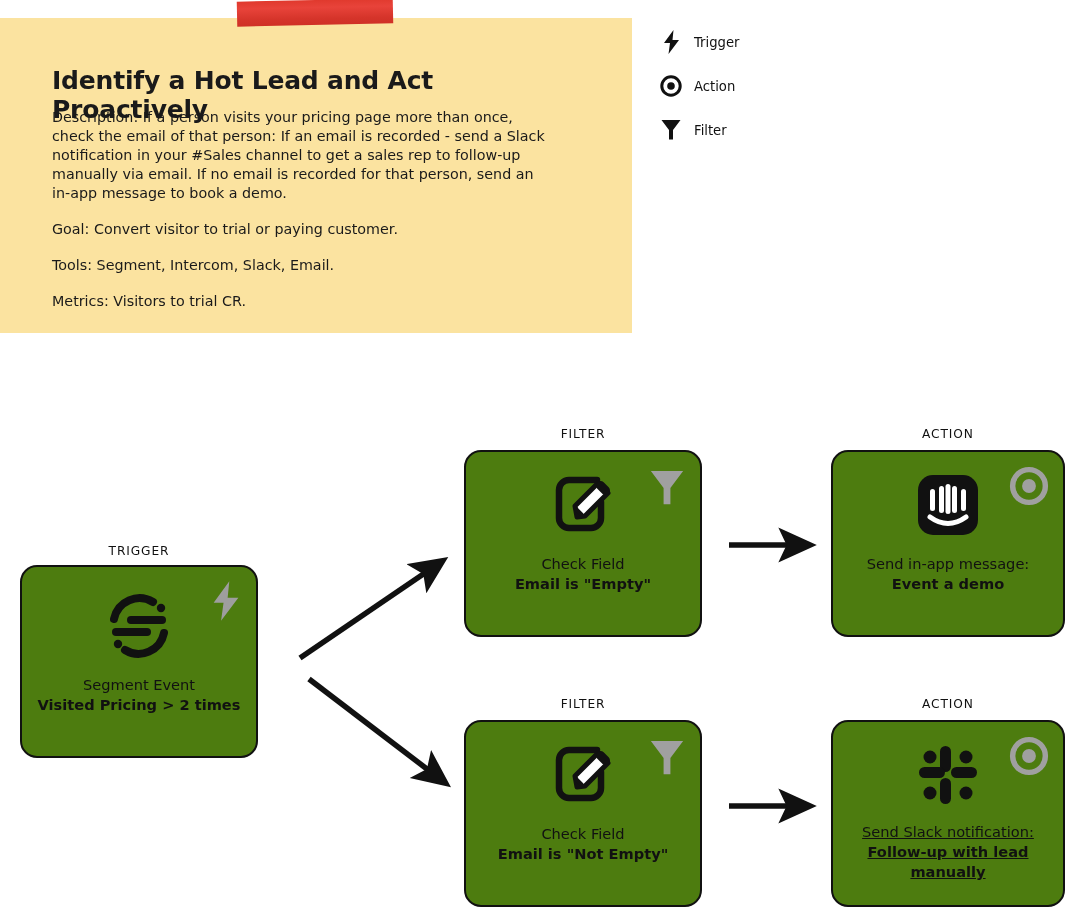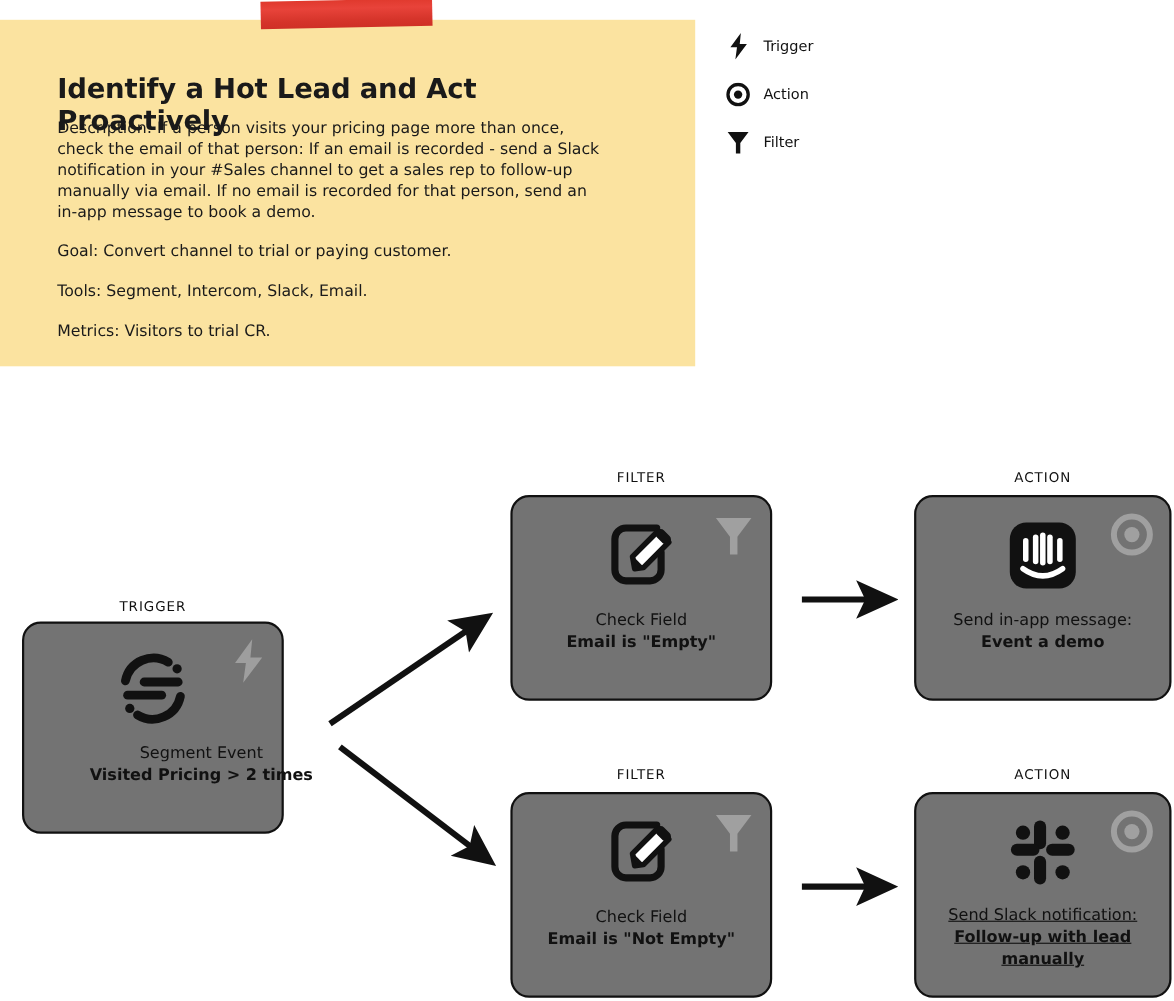--- a/index.html
+++ b/index.html
@@ -28,21 +28,21 @@
   #note-body p{margin:0 0 17px 0;}
   #note-body .lbl{font-weight:normal;}
   
   #legend{position:absolute;left:658px;top:20px;width:180px;}
   .legend-row{display:flex;align-items:center;height:44px;}
   .legend-ico{width:26px;height:26px;display:flex;align-items:center;justify-content:center;margin-right:10px;}
   .legend-label{font-size:13.2px;color:#111;}
   
   #flow{position:absolute;left:0;top:0;width:1067px;height:910px;}
   .node{
-    position:absolute;background:#737373;border:2.2px solid #111;border-radius:17px;
+    position:absolute;background:#4d7c0f;border:2.2px solid #111;border-radius:17px;
     box-sizing:border-box;
   }
   .node-cap{
     position:absolute;font-size:12.2px;letter-spacing:0.9px;color:#111;text-align:center;
   }
   .node-icon{
     position:absolute;left:50%;transform:translateX(-50%);
     display:flex;align-items:center;justify-content:center;
   }
   .node-badge{position:absolute;}
@@ -68,21 +68,21 @@
 </head>
 <body>
 
 <div id="sticky-note">
   <div id="note-title">Identify a Hot Lead and Act Proactively</div>
   <div id="note-body">
     <p>
       <span class="lbl">Description:</span><span> If a person visits your pricing page more than once, check the email of that person: If an email is recorded - send a Slack notification in your #Sales channel to get a sales rep to follow-up manually via email. If no email is recorded for that person, send an in-app message to book a demo.</span>
     </p>
     <p>
-      <span class="lbl">Goal:</span><span> Convert channel to trial or paying customer.</span>
+      <span class="lbl">Goal:</span><span> Convert visitor to trial or paying customer.</span>
     </p>
     <p>
       <span class="lbl">Tools</span><span>: Segment, Intercom, Slack, Email.</span>
     </p>
     <p>
       <span class="lbl">Metrics:</span><span> Visitors to trial CR.</span>
     </p>
   </div>
 </div>
 <div id="tape"></div>
@@ -147,21 +147,21 @@
         <rect x="10" y="39" width="39" height="8" rx="4" fill="#111"></rect>
         <circle cx="59" cy="19" r="4.2" fill="#111"></circle>
         <circle cx="16" cy="55" r="4.2" fill="#111"></circle>
       </svg>
     </span>
     <span class="node-badge" style="right:16px;top:14px;">
       <svg width="28" height="40" viewBox="0 0 17 24">
           <path d="M10.5 0 L1 13 L7 13 L5.5 24 L16 10 L9.5 10 Z" fill="#9e9e9e"></path>
         </svg>
     </span>
-    <div class="node-text" style="top:108px;padding-left:44px;">
+    <div class="node-text" style="top:108px;">
       <span class="t1">Segment Event</span>
       <span class="t2">Visited Pricing &gt; 2 times</span>
     </div>
   </div>
 
   <div class="node-cap" id="cap-filter-1">FILTER</div>
   <div class="node" id="node-filter-1">
     <span class="node-icon" style="top:20px;width:64px;height:64px;">
       <svg width="64" height="64" viewBox="0 0 64 64">
         <path d="M46 8 H18 A10 10 0 0 0 8 18 V46 A10 10 0 0 0 18 56 H40 A10 10 0 0 0 50 46 V30" fill="none" stroke="#111" stroke-width="6.5" stroke-linecap="round"></path>

